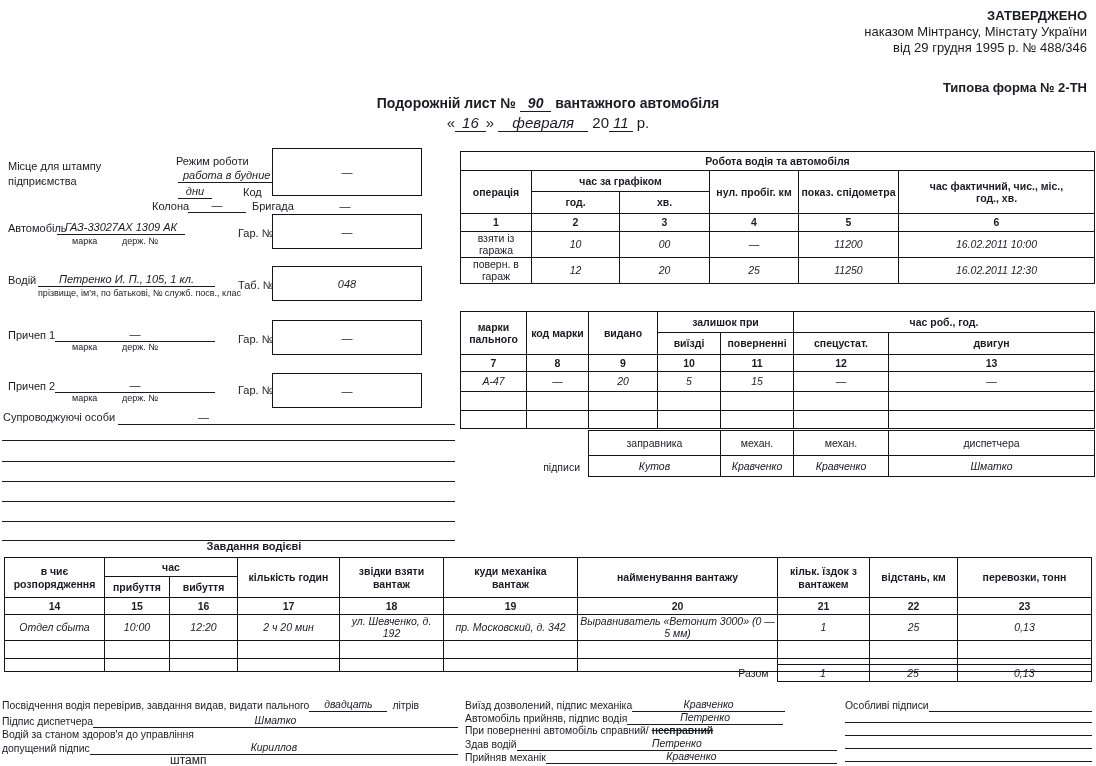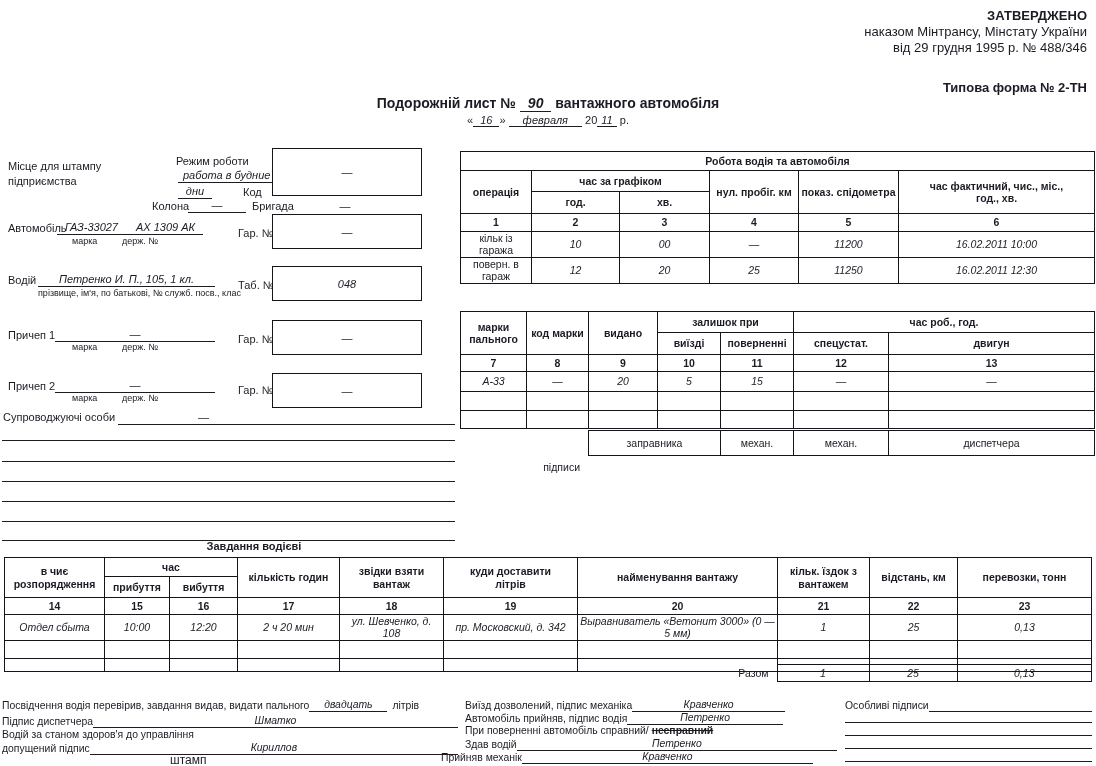--- a/index.html
+++ b/index.html
@@ -40,42 +40,42 @@
     <div>наказом Мінтрансу, Мінстату України</div>
     <div>від 29 грудня 1995 р. № 488/346</div>
   </div>
   <div class="abs rt b" style="right:9px;top:80px;font-size:13px;">Типова форма № 2-ТН</div>
 
   <div class="abs ctr b" style="left:0;top:95px;width:1096px;font-size:14px;">
     <span>Подорожній лист №</span>
     <span class="it u" style="padding:0 8px;">90</span>
     <span>вантажного автомобіля</span>
   </div>
-  <div class="abs ctr" style="left:0;top:114px;width:1096px;font-size:11px;">
+  <div class="abs ctr" style="left:0;top:114px;width:1096px;font-size:15px;">
     <span>«</span><span class="it u" style="padding:0 7px;">16</span><span>»</span>
     <span class="it u" style="padding:0 14px;">февраля</span>
     <span>20</span><span class="it u" style="padding:0 4px;">11</span>
     <span>р.</span>
   </div>
 
   <div class="abs fs11" style="left:8px;top:159px;width:122px;line-height:15px;">Місце для штампу підприємства</div>
 
   <div class="abs fs11" style="left:176px;top:155px;">Режим роботи</div>
   <div class="abs fs11 it u" style="left:178px;top:169px;padding:0 5px;">работа в будние</div>
   <div class="abs fs11 it u ctr" style="left:178px;top:185px;width:34px;">дни</div>
   <div class="abs fs11" style="left:243px;top:186px;">Код</div>
   <div class="box" style="left:272px;top:148px;width:148px;height:46px;">—</div>
 
   <div class="abs fs11" style="left:152px;top:200px;">Колона</div>
   <div class="abs fs11 it u ctr" style="left:188px;top:199px;width:58px;">—</div>
   <div class="abs fs11" style="left:252px;top:200px;">Бригада</div>
   <div class="abs fs11 it ctr" style="left:300px;top:200px;width:90px;">—</div>
 
   <div class="abs fs11" style="left:8px;top:222px;">Автомобіль</div>
-  <div class="abs fs11 it u" style="left:57px;top:221px;display:flex;gap:18px;padding:0 8px;">
+  <div class="abs fs11 it u" style="left:57px;top:221px;display:flex;padding:0 8px;">
     <span>ГАЗ-33027</span>
     <span>АХ 1309 АК</span>
   </div>
   <div class="abs sub" style="left:72px;top:236px;">марка</div>
   <div class="abs sub" style="left:122px;top:236px;">держ. №</div>
   <div class="abs fs11" style="left:238px;top:227px;">Гар. №</div>
   <div class="box" style="left:272px;top:214px;width:148px;height:33px;">—</div>
 
   <div class="abs fs11" style="left:8px;top:274px;">Водій</div>
   <div class="abs fs11 it u ctr" style="left:38px;top:273px;width:177px;">Петренко И. П., 105, 1 кл.</div>
@@ -134,21 +134,21 @@
     </tr>
     <tr style="height:18px">
       <td class="hd">1</td>
       <td class="hd">2</td>
       <td class="hd">3</td>
       <td class="hd">4</td>
       <td class="hd">5</td>
       <td class="hd">6</td>
     </tr>
     <tr style="height:22px">
-      <td>кільк із гаража</td>
+      <td>взяти із гаража</td>
       <td class="itv">10</td>
       <td class="itv">00</td>
       <td class="itv">—</td>
       <td class="itv">11200</td>
       <td class="itv">16.02.2011 10:00</td>
     </tr>
     <tr style="height:22px">
       <td>поверн. в гараж</td>
       <td class="itv">12</td>
       <td class="itv">20</td>
@@ -186,21 +186,21 @@
     <tr style="height:17px">
       <td class="hd">7</td>
       <td class="hd">8</td>
       <td class="hd">9</td>
       <td class="hd">10</td>
       <td class="hd">11</td>
       <td class="hd">12</td>
       <td class="hd">13</td>
     </tr>
     <tr style="height:20px">
-      <td class="itv">А-33</td>
+      <td class="itv">А-47</td>
       <td class="itv">—</td>
       <td class="itv">20</td>
       <td class="itv">5</td>
       <td class="itv">15</td>
       <td class="itv">—</td>
       <td class="itv">—</td>
     </tr>
     <tr style="height:19px">
           <td></td>
           <td></td>
@@ -229,20 +229,26 @@
         <col style="width:73px">
         <col style="width:95px">
         <col>
       </colgroup>
     <tbody>
         <tr style="height:25px">
       <td>заправника</td>
       <td>механ.</td>
       <td>механ.</td>
       <td>диспетчера</td>
+    </tr>
+    <tr style="height:21px">
+      <td class="itv">Кутов</td>
+      <td class="itv">Кравченко</td>
+      <td class="itv">Кравченко</td>
+      <td class="itv">Шматко</td>
     </tr>
   </tbody>
     </table>
 
   <div class="abs ctr b fs11" style="left:4px;top:540px;width:500px;">Завдання водієві</div>
   <table class="tbl" style="left:4px;top:557px;width:1088px;">
     <colgroup>
         <col style="width:100px">
         <col style="width:65px">
         <col style="width:68px">
@@ -253,21 +259,21 @@
         <col style="width:92px">
         <col style="width:88px">
         <col>
       </colgroup>
     <tbody>
         <tr style="height:19px">
       <td rowspan="2" class="hd">в чиє розпорядження</td>
       <td colspan="2" class="hd">час</td>
       <td rowspan="2" class="hd">кількість годин</td>
       <td rowspan="2" class="hd">звідки взяти вантаж</td>
-      <td rowspan="2" class="hd" style="padding:0 20px;">куди доставити літрів</td>
+      <td rowspan="2" class="hd" style="padding:0 20px;">куди механіка вантаж</td>
       <td rowspan="2" class="hd">найменування вантажу</td>
       <td rowspan="2" class="hd" style="padding:0 10px;">кільк. їздок з вантажем</td>
       <td rowspan="2" class="hd">відстань, км</td>
       <td rowspan="2" class="hd">перевозки, тонн</td>
     </tr>
     <tr style="height:21px">
       <td class="hd">прибуття</td>
       <td class="hd">вибуття</td>
     </tr>
     <tr style="height:17px">
@@ -280,21 +286,21 @@
       <td class="hd">20</td>
       <td class="hd">21</td>
       <td class="hd">22</td>
       <td class="hd">23</td>
     </tr>
     <tr style="height:18px">
       <td class="itv">Отдел сбыта</td>
       <td class="itv">10:00</td>
       <td class="itv">12:20</td>
       <td class="itv">2 ч 20 мин</td>
-      <td class="itv">ул. Шевченко, д. 108</td>
+      <td class="itv">ул. Шевченко, д. 192</td>
       <td class="itv">пр. Московский, д. 342</td>
       <td class="itv">Выравниватель «Ветонит 3000» (0 — 5 мм)</td>
       <td class="itv">1</td>
       <td class="itv">25</td>
       <td class="itv">0,13</td>
     </tr>
     <tr style="height:18px">
           <td></td>
           <td></td>
           <td></td>
@@ -365,21 +371,21 @@
     <span class="fill grow">Петренко</span>
   </div>
   <div class="frow" style="left:465px;top:724px;width:372px;">
     <span>При поверненні автомобіль справний/</span>
     <span class="strike" style="padding-left:3px;">несправний</span>
   </div>
   <div class="frow" style="left:465px;top:737px;width:372px;">
     <span>Здав водій</span>
     <span class="fill grow">Петренко</span>
   </div>
-  <div class="frow" style="left:441px;top:750px;width:372px;">
+  <div class="frow" style="left:465px;top:750px;width:372px;">
     <span>Прийняв механік</span>
     <span class="fill grow">Кравченко</span>
   </div>
 
   <div class="frow" style="left:845px;top:699px;width:247px;">
     <span>Особливі підписи</span>
     <span class="fill grow"></span>
   </div>
   <div class="hline" style="left:845px;top:722px;width:247px;"></div>
   <div class="hline" style="left:845px;top:735px;width:247px;"></div>

